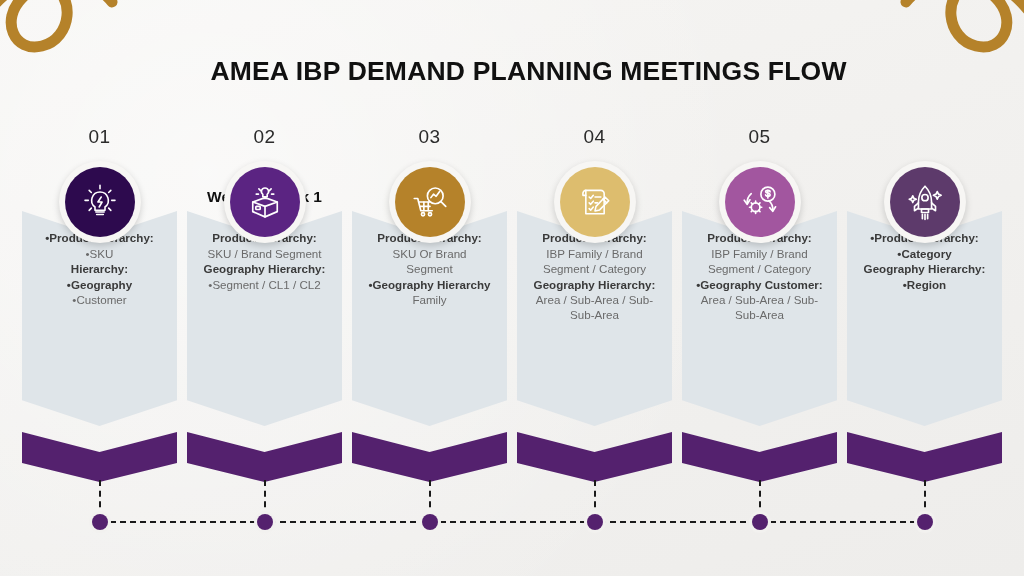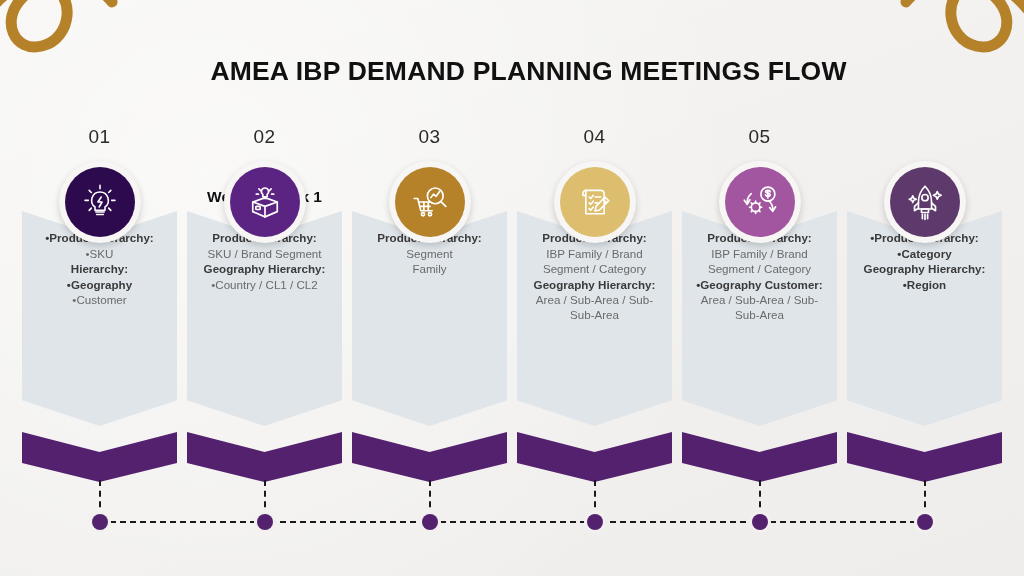--- a/index.html
+++ b/index.html
@@ -246,21 +246,21 @@
           </div>
     </div>
 
     <div class="card-body">
       <div class="week">Week 4/ Week 1</div>
       <div class="lines">
             <div class="b">Pre-DR</div>
             <div class="b">Product Hierarchy:</div>
             <div class="n">SKU / Brand Segment</div>
             <div class="b">Geography Hierarchy:</div>
-            <div class="n">•Country / CL1 / CL2</div>
+            <div class="n">•Segment / CL1 / CL2</div>
           </div>
     </div>
 
     <div class="chev" style="background:#54216e"></div>
     <div class="stem"></div>
   </div>
       <div class="col">
     <div class="step-num">03</div>
 
     <div class="card"></div>
@@ -279,21 +279,23 @@
       <circle cx="24" cy="38" r="1.8"></circle>
     </svg>
           </div>
     </div>
 
     <div class="card-body">
       <div class="week">Week 1</div>
       <div class="lines">
             <div class="b">Country-DR</div>
             <div class="b">Product Hierarchy:</div>
+            <div class="n">SKU Or Brand</div>
             <div class="n">Segment</div>
+            <div class="b">•Geography Hierarchy</div>
             <div class="n">Family</div>
           </div>
     </div>
 
     <div class="chev" style="background:#54216e"></div>
     <div class="stem"></div>
   </div>
       <div class="col">
     <div class="step-num">04</div>
 

